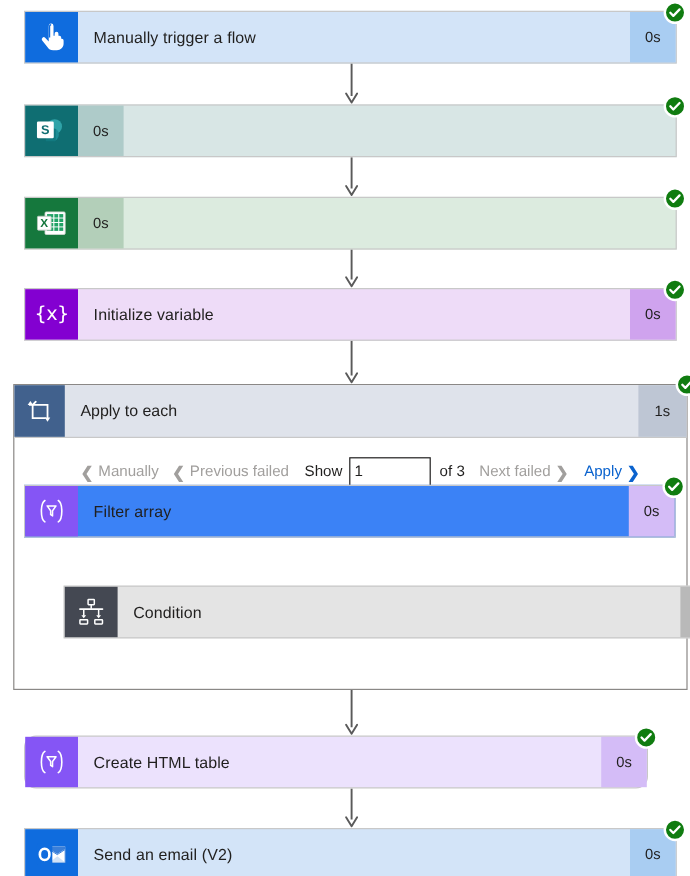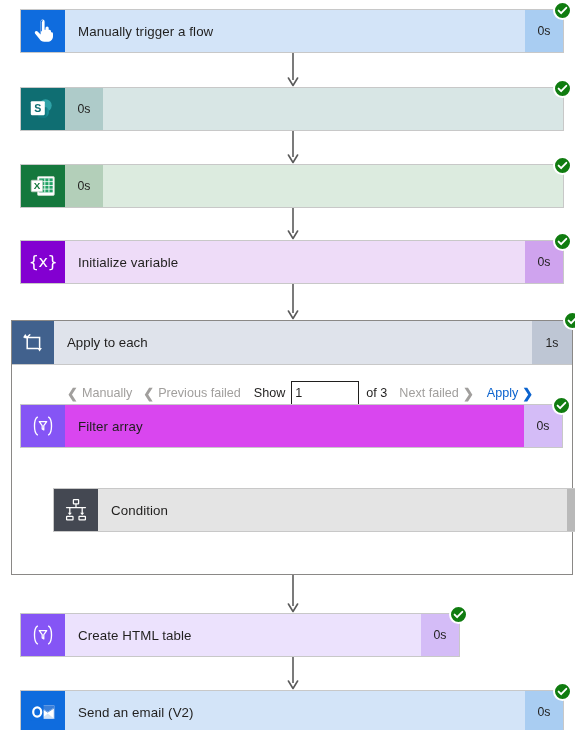--- a/index.html
+++ b/index.html
@@ -240,21 +240,21 @@
         <span class="ic-txt" style="font-size:16px;">{x}</span>
       </div>
       <div class="card-title">Initialize variable</div>
       <div class="card-dur" style="background: rgb(207, 163, 238);">0s</div>
       <span class="badge">
         <svg width="11" height="11" viewBox="0 0 11 11">
           <path d="M1.6 5.6l2.5 2.6L9.3 2.8" fill="none" stroke="#ffffff" stroke-width="1.9" stroke-linecap="round" stroke-linejoin="round"></path>
         </svg>
       </span>
     </div>
-    <div class="card" style="left: 20px; top: 613px; width: 440px; background: rgb(236, 226, 253);">
+    <div class="card" style="left: 20px; top: 613px; width: 520px; background: rgb(236, 226, 253); border-radius: 10px;">
       <div class="card-icon" style="background: rgb(133, 85, 245);">
         <svg class="ic" width="26" height="22" viewBox="0 0 26 22">
           <path d="M7.4 2.1c-1.8 1.1-2.9 4.2-2.9 8.9s1.1 7.8 2.9 8.9" fill="none" stroke="#ffffff" stroke-width="1.35" stroke-linecap="round"></path>
           <path d="M18.6 2.1c1.8 1.1 2.9 4.2 2.9 8.9s-1.1 7.8-2.9 8.9" fill="none" stroke="#ffffff" stroke-width="1.35" stroke-linecap="round"></path>
           <path d="M9.3 6.6h7.4l-2.9 4v4.3l-1.6-1v-3.3z" fill="none" stroke="#ffffff" stroke-width="1.25" stroke-linejoin="round"></path>
         </svg>
       </div>
       <div class="card-title">Create HTML table</div>
       <div class="card-dur" style="background: rgb(212, 188, 247);">0s</div>
       <span class="badge">
@@ -364,21 +364,21 @@
           <span>Next failed</span>
           <span class="pg-chev">❯</span>
         </span>
         <span style="width:13px"></span>
         <span class="pg-link active">
           <span>Apply</span>
           <span class="pg-chev">❯</span>
         </span>
       </div>
     </div>
-    <div class="card" style="left: 20px; top: 404px; width: 543px; background: #d946ef;">
+    <div class="card" style="left: 20px; top: 404px; width: 543px; background: #3b82f6;">
       <div class="card-icon" style="background: rgb(133, 85, 245);">
         <svg class="ic" width="26" height="22" viewBox="0 0 26 22">
           <path d="M7.4 2.1c-1.8 1.1-2.9 4.2-2.9 8.9s1.1 7.8 2.9 8.9" fill="none" stroke="#ffffff" stroke-width="1.35" stroke-linecap="round"></path>
           <path d="M18.6 2.1c1.8 1.1 2.9 4.2 2.9 8.9s-1.1 7.8-2.9 8.9" fill="none" stroke="#ffffff" stroke-width="1.35" stroke-linecap="round"></path>
           <path d="M9.3 6.6h7.4l-2.9 4v4.3l-1.6-1v-3.3z" fill="none" stroke="#ffffff" stroke-width="1.25" stroke-linejoin="round"></path>
         </svg>
       </div>
       <div class="card-title">Filter array</div>
       <div class="card-dur" style="background: rgb(212, 188, 247);">0s</div>
       <span class="badge">

